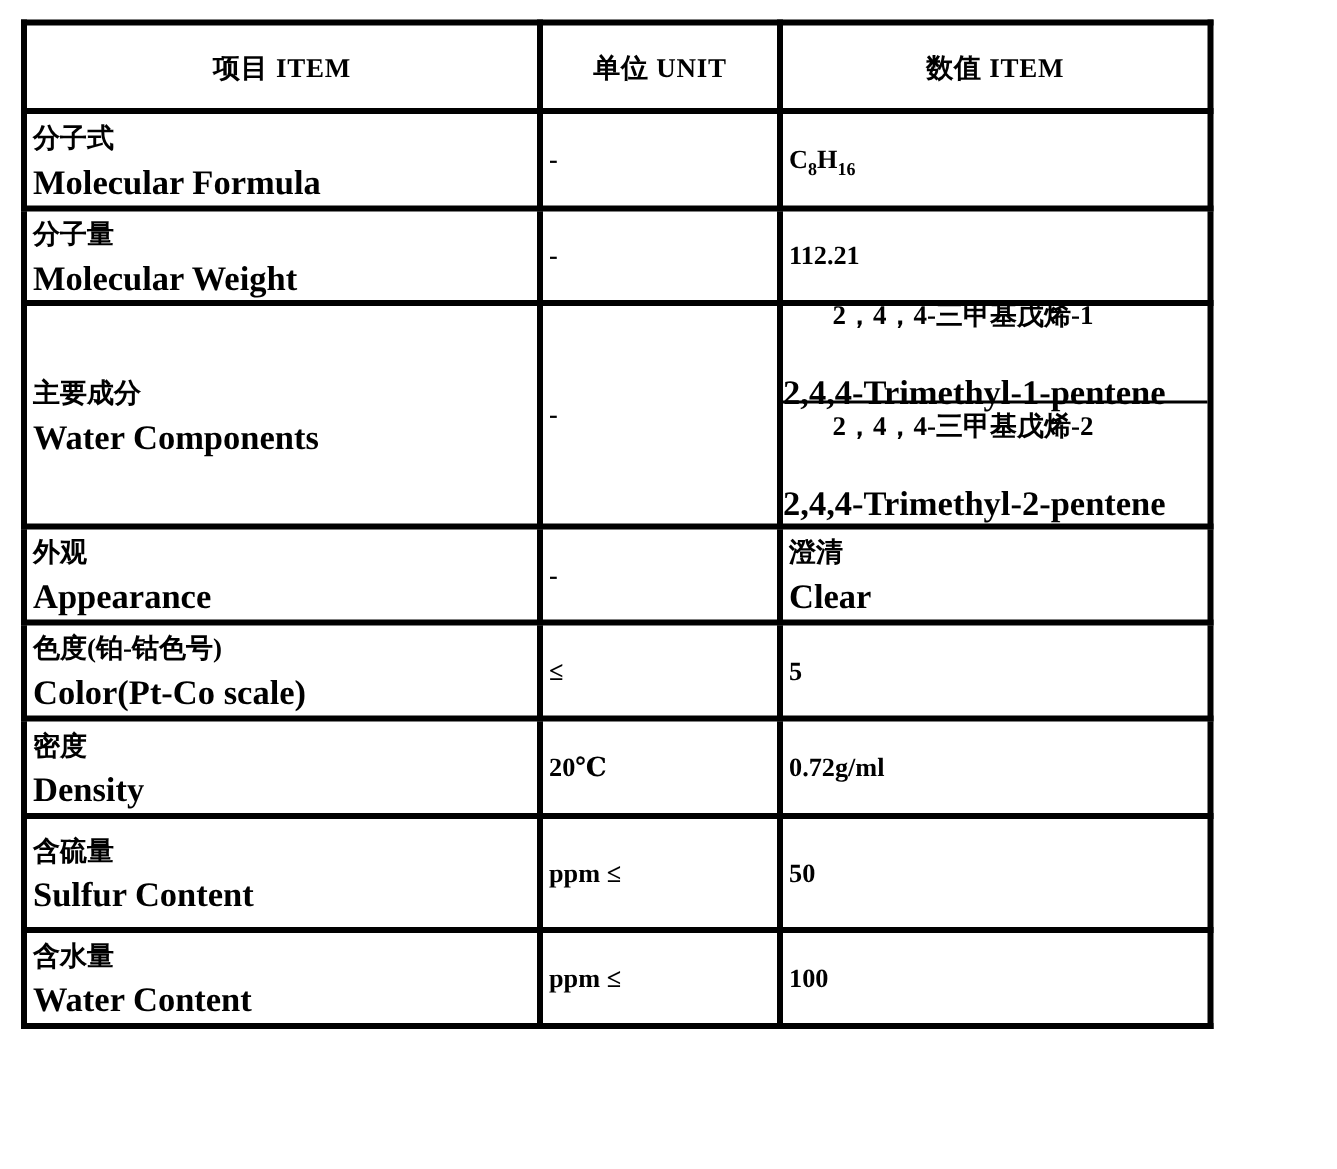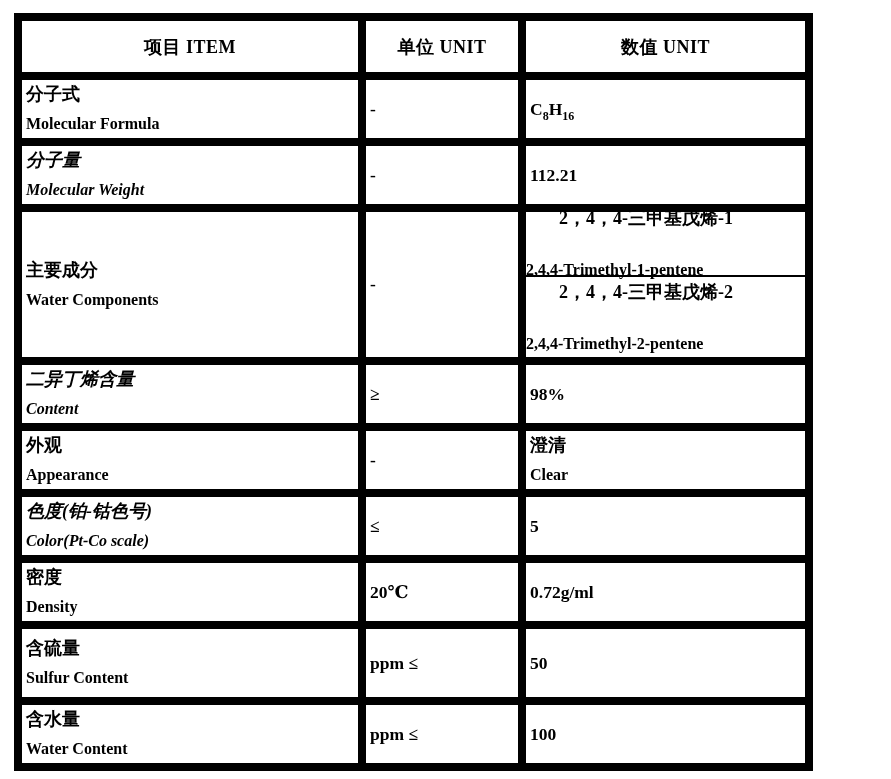--- a/index.html
+++ b/index.html
@@ -14,30 +14,30 @@
   }
   table.spec {
     position: absolute;
     left: 14px;
     top: 13px;
     width: 791px;
     border-collapse: collapse;
     table-layout: fixed;
   }
   .spec td, .spec th {
-    border: 8px solid #000000;
+    border: 4px solid #000000;
     vertical-align: middle;
     font-weight: bold;
     padding: 0 4px;
   }
   .spec th { font-size: 18px; letter-spacing: 0.5px; }
   .zh { font-size: 18px; line-height: 29px; }
-  .en { font-size: 16px; line-height: 29px; }
+  .en { font-size: 23px; line-height: 29px; }
   .val { font-size: 17.5px; line-height: 27px; }
-  .italic { font-style: italic; }
+  .italic { }
   sub.fsub { font-size: 12px; vertical-align: sub; line-height: 0; }
   
   td.split { padding: 0; }
   .half {
     height: 80px;
     display: flex;
     flex-direction: column;
     justify-content: center;
   }
   .half.top { border-bottom: 2px solid #000000; height: 65px; }
@@ -52,21 +52,21 @@
     <colgroup>
       <col style="width:344px">
       <col style="width:160px">
       <col style="width:287px">
     </colgroup>
 
     <tbody>
         <tr style="height:59px">
       <th>项目 ITEM</th>
       <th>单位 UNIT</th>
-      <th>数值  UNIT</th>
+      <th>数值  ITEM</th>
     </tr>
 
     <tr style="height:65px">
       <td>
         <div class="zh">分子式</div>
         <div class="en">Molecular Formula</div>
       </td>
       <td class="val">
         <span>-</span>
       </td>
@@ -101,32 +101,20 @@
           <div class="zh">2，4，4-三甲基戊烯-1</div>
           <div class="en">2,4,4-Trimethyl-1-pentene</div>
         </div>
         <div class="half">
           <div class="zh">2，4，4-三甲基戊烯-2</div>
           <div class="en">2,4,4-Trimethyl-2-pentene</div>
         </div>
       </td>
     </tr>
 
-    <tr style="height:62px">
-      <td>
-        <div class="zh italic">二异丁烯含量</div>
-        <div class="en italic">Content</div>
-      </td>
-      <td class="val">
-        <span>≥</span>
-      </td>
-      <td class="val">
-        <span>98%</span>
-      </td>
-    </tr>
 
     <tr style="height:64px">
       <td>
         <div class="zh">外观</div>
         <div class="en">Appearance</div>
       </td>
       <td class="val">
         <span>-</span>
       </td>
       <td>

